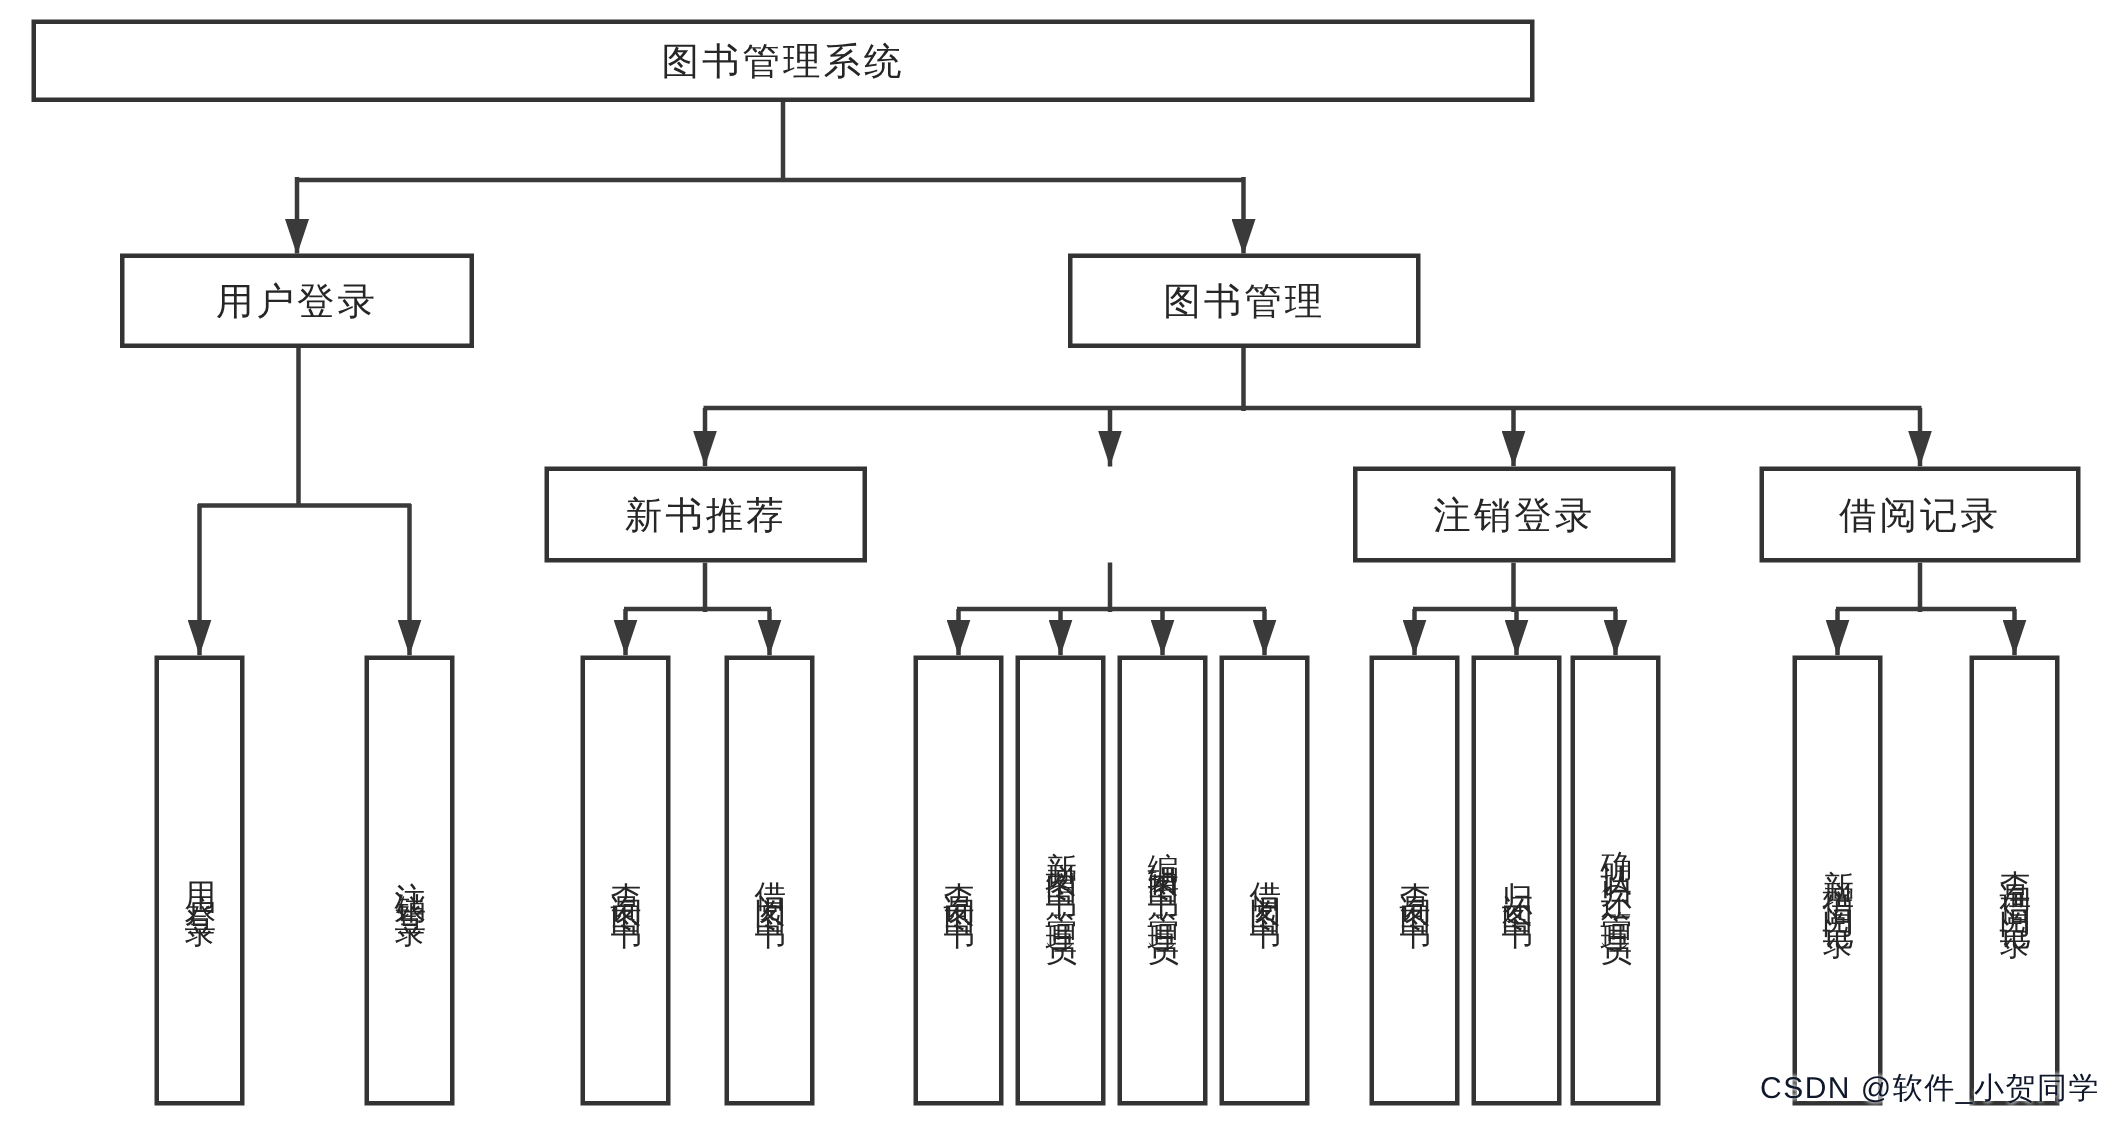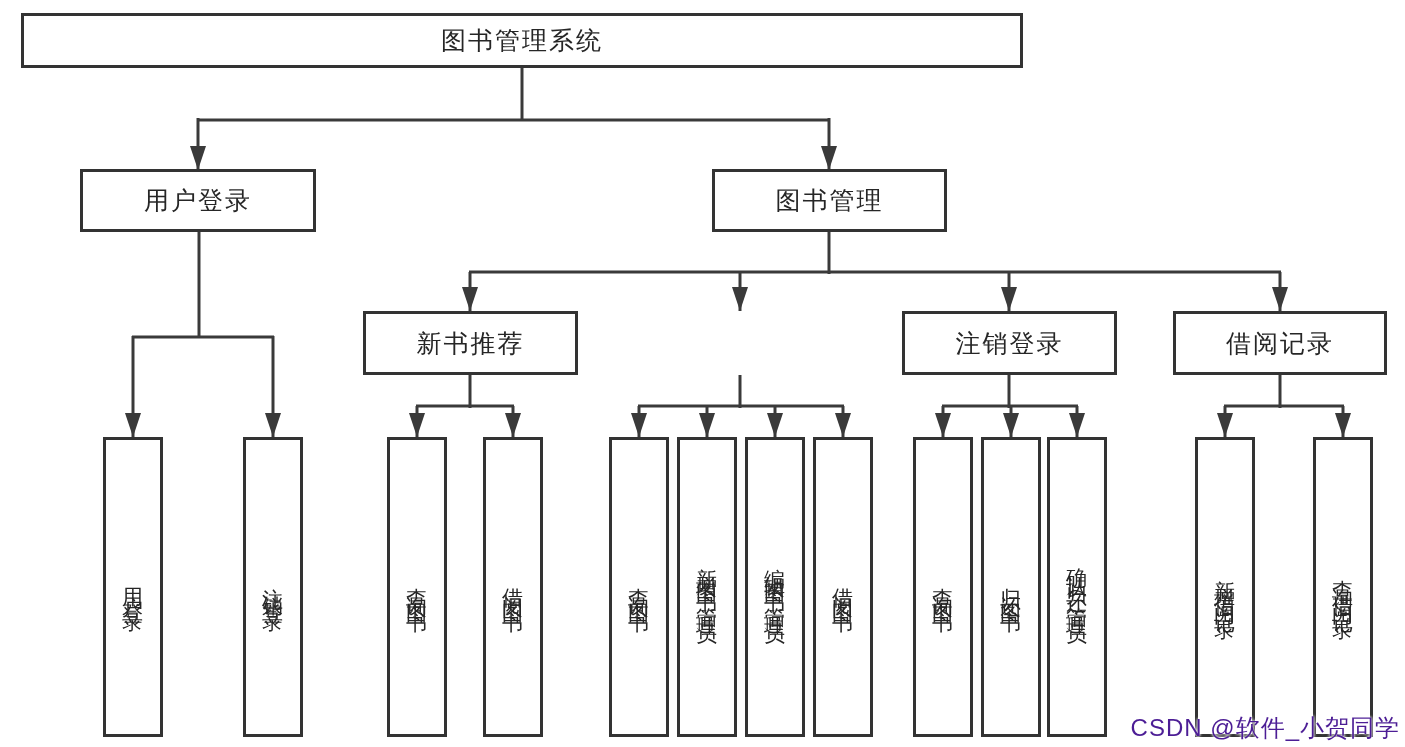--- a/index.html
+++ b/index.html
@@ -13,21 +13,21 @@
     position:absolute;box-sizing:border-box;border:3px solid #333333;background:#ffffff;
     display:flex;align-items:center;justify-content:center;color:#262626;z-index:2;
   }
   .h-label{font-size:25px;letter-spacing:2px;white-space:nowrap;}
   .v-label{
     writing-mode:vertical-rl;text-orientation:mixed;
     font-size:21px;letter-spacing:8px;line-height:1;
   }
   .watermark{
     position:absolute;top:712px;right:5px;z-index:6;
-    font-size:24px;letter-spacing:1px;color:#4c1d95;
+    font-size:20px;letter-spacing:1px;color:#0f172a;
     text-shadow:0 0 3px #ffffff,0 0 3px #ffffff;
     white-space:nowrap;
   }
 </style>
 </head>
 <body>
 
 <div class="stage">
 
   <svg class="wires" width="1405" height="747" viewBox="0 0 1405 747">

